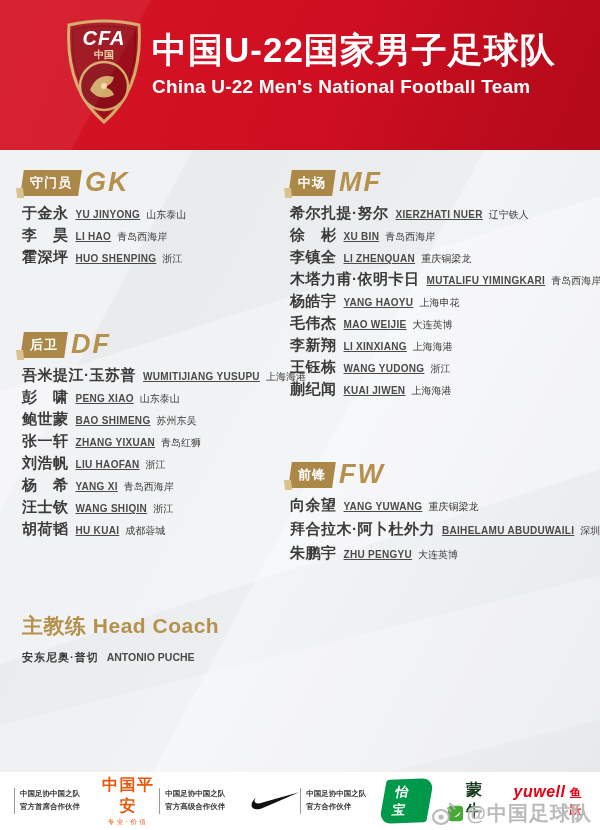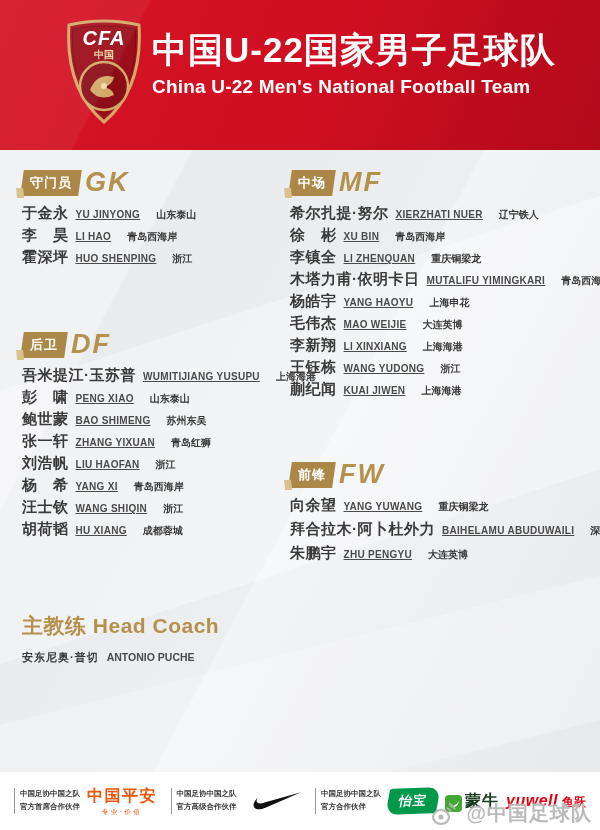--- a/index.html
+++ b/index.html
@@ -27,43 +27,43 @@
   .tag{display:inline-block;background:#ab8848;transform:skewX(-8deg);
        padding:3px 8px 4px;position:relative;}
   .tag::before{content:"";position:absolute;left:-4px;bottom:-2px;width:7px;height:10px;
        background:#d9c28d;transform:skewX(14deg);}
   .tag-text{display:inline-block;transform:skewX(8deg);color:#fff;font-size:13px;font-weight:bold;letter-spacing:1px;}
   .code{font-size:27px;font-weight:900;font-style:italic;color:#b5914e;
         margin-left:5px;letter-spacing:2px;line-height:1;}
   .player{height:22px;display:flex;align-items:baseline;white-space:nowrap;}
   .p-name{font-size:15px;font-weight:bold;color:#3a3a3a;letter-spacing:.5px;}
   .p-pinyin{font-size:10px;font-weight:bold;color:#4a4a4a;margin-left:7px;letter-spacing:.3px;text-decoration:underline;}
-  .p-club{font-size:10px;font-weight:bold;color:#3a3a3a;margin-left:16px;}
+  .p-club{font-size:10px;font-weight:normal;color:#3a3a3a;margin-left:6px;}
 
   
   .coach{position:absolute;left:22px;top:612px;}
   .coach-title{font-size:21px;font-weight:900;color:#b5914e;letter-spacing:.5px;}
   .coach-row{margin-top:10px;display:flex;align-items:baseline;}
   .coach-name{font-size:11px;font-weight:bold;color:#3a3a3a;letter-spacing:1px;}
   .coach-pinyin{font-size:10.5px;font-weight:bold;color:#4a4a4a;margin-left:8px;}
 
   
   .footer{position:absolute;left:0;top:772px;width:600px;height:58px;background:#fff;
           display:flex;align-items:center;justify-content:space-between;padding:0 14px;box-sizing:border-box;}
-  .sp-group{display:flex;align-items:center;gap:7px;}
+  .sp-group{display:flex;align-items:center;gap:17px;}
   .sp-label{border-left:1px solid #999;padding-left:5px;font-size:7.5px;font-weight:bold;
             color:#3a3a3a;line-height:1.7;white-space:nowrap;}
   .pingan{text-align:center;color:#e8590f;}
   .pingan-main{font-size:16px;font-weight:900;letter-spacing:1.5px;}
   .pingan-sub{font-size:6.5px;letter-spacing:2.5px;margin-top:1px;}
   .yibao{background:#00984b;color:#fff;font-weight:900;font-size:13px;padding:4px 11px;
          border-radius:3px 12px 3px 12px;transform:skewX(-12deg) rotate(-2deg);letter-spacing:1px;}
   .mengniu{display:flex;align-items:flex-end;gap:3px;}
   .mengniu-text{font-size:16px;font-weight:900;color:#153a1d;letter-spacing:1px;}
-  .yuwell{display:flex;align-items:baseline;gap:4px;color:#e60012;text-align:center;}
+  .yuwell{display:flex;align-items:baseline;gap:4px;color:#e60012;}
   .yuwell-en{font-size:16px;font-weight:900;font-style:italic;letter-spacing:.5px;}
   .yuwell-cn{font-size:12px;font-weight:900;}
 
   
   .watermark{position:absolute;right:8px;bottom:3px;display:flex;align-items:center;gap:10px;
              color:rgba(178,178,178,.9);font-size:20px;font-weight:900;letter-spacing:1px;
              text-shadow:0 0 2px rgba(255,255,255,.9);}
 </style>
 </head>
 <body>
@@ -160,21 +160,21 @@
         </div>
 
         <div class="player">
           <span class="p-name">汪士钦</span>
           <span class="p-pinyin">WANG SHIQIN</span>
           <span class="p-club">浙江</span>
         </div>
 
         <div class="player">
           <span class="p-name">胡荷韬</span>
-          <span class="p-pinyin">HU XIANG</span>
+          <span class="p-pinyin">HU KUAI</span>
           <span class="p-club">成都蓉城</span>
         </div>
       </div>
   </div>
 
   <div class="section" style="left:290px;top:168px;">
     <div class="sec-head">
       <span class="tag"><span class="tag-text">中场</span></span>
       <span class="code">MF</span>
     </div>

